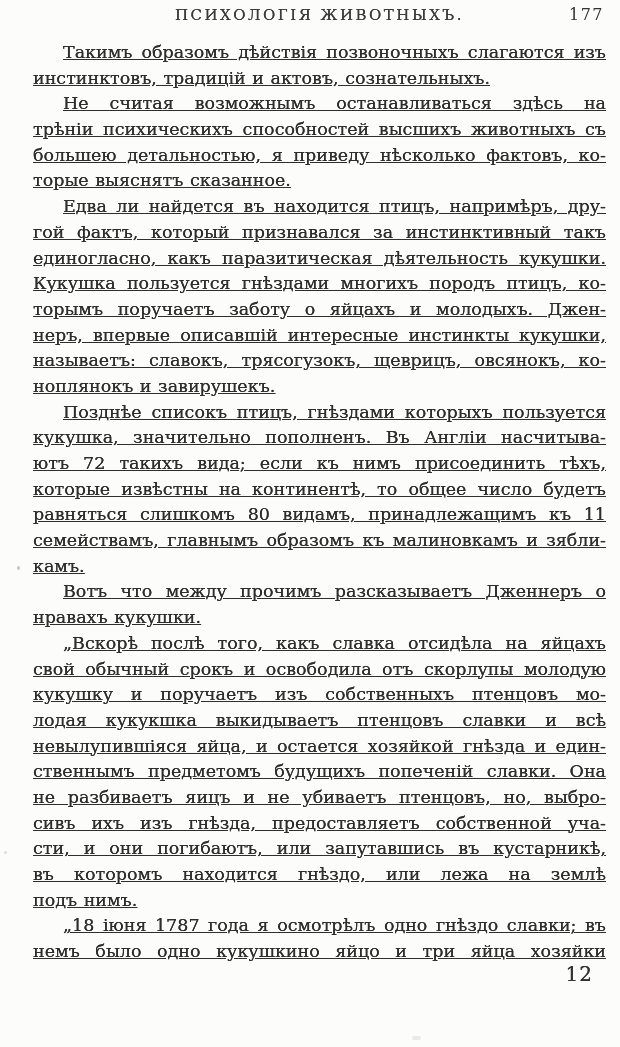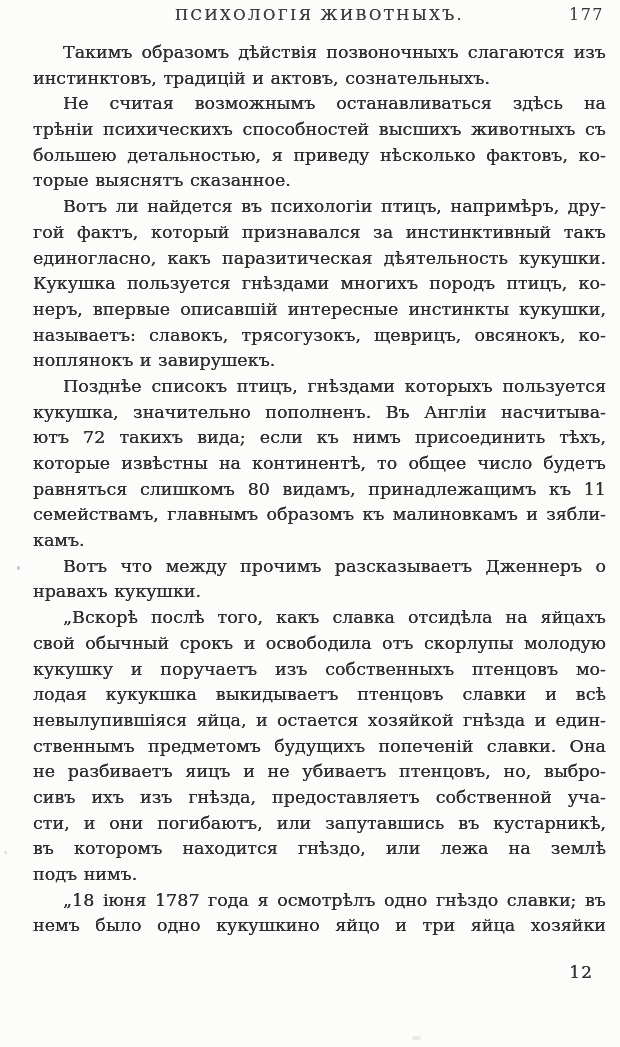--- a/index.html
+++ b/index.html
@@ -33,37 +33,38 @@
     top: -1px;
     font-size: 16px;
     letter-spacing: 1.5px;
     color: #333333;
   }
   .body {
     position: absolute;
     left: 33px;
     top: 40px;
     width: 573px;
+    text-decoration: underline;
   }
   .line {
     font-size: 17.5px;
     line-height: 25.7px;
     height: 25.7px;
     overflow: hidden;
     text-align: justify;
     text-shadow: 0 0 0.35px currentColor;
     word-spacing: 1px;
   }
   .line.just { text-align-last: justify; }
   .line.indent { text-indent: 30px; }
   .signature {
     position: absolute;
     top: 962px;
     right: 27px;
-    font-size: 17px;
+    font-size: 20px;
     letter-spacing: 1px;
     color: #333333;
     text-shadow: 0 0 0.3px currentColor;
   }
   .speck { position: absolute; border-radius: 50%; }
   .speck-1 { left: 17px; top: 566px; width: 3px; height: 4px; background: #9a9aa2; opacity: .55; }
   .speck-2 { left: 4px;  top: 851px; width: 3px; height: 3px; background: #b0b0b0; opacity: .4; }
   .speck-3 { left: 412px; top: 1036px; width: 9px; height: 4px; background: #c9c9c9; opacity: .35; border-radius: 2px; }
 </style>
 </head>
@@ -75,24 +76,25 @@
     <span class="page-number">177</span>
   </div>
 
   <div class="body">
       <div class="line indent just">Такимъ образомъ дѣйствія позвоночныхъ слагаются изъ</div>
       <div class="line">инстинктовъ, традицій и актовъ, сознательныхъ.</div>
       <div class="line indent just">Не считая возможнымъ останавливаться здѣсь на разсмо-</div>
       <div class="line just">трѣніи психическихъ способностей высшихъ животныхъ съ</div>
       <div class="line just">большею детальностью, я приведу нѣсколько фактовъ, ко-</div>
       <div class="line">торые выяснятъ сказанное.</div>
-      <div class="line indent just">Вотъ ли найдется въ психологіи птицъ, напримѣръ, дру-</div>
+      <div class="line indent just">Едва ли найдется въ находится птицъ, напримѣръ, дру-</div>
       <div class="line just">гой фактъ, который признавался за инстинктивный такъ</div>
       <div class="line just">единогласно, какъ паразитическая дѣятельность кукушки.</div>
       <div class="line just">Кукушка пользуется гнѣздами многихъ породъ птицъ, ко-</div>
+      <div class="line just">торымъ поручаетъ заботу о яйцахъ и молодыхъ. Джен-</div>
       <div class="line just">неръ, впервые описавшій интересные инстинкты кукушки,</div>
       <div class="line just">называетъ: славокъ, трясогузокъ, щеврицъ, овсянокъ, ко-</div>
       <div class="line">ноплянокъ и завирушекъ.</div>
       <div class="line indent just">Позднѣе списокъ птицъ, гнѣздами которыхъ пользуется</div>
       <div class="line just">кукушка, значительно пополненъ. Въ Англіи насчитыва-</div>
       <div class="line just">ютъ 72 такихъ вида; если къ нимъ присоединить тѣхъ,</div>
       <div class="line just">которые извѣстны на континентѣ, то общее число будетъ</div>
       <div class="line just">равняться слишкомъ 80 видамъ, принадлежащимъ къ 11</div>
       <div class="line just">семействамъ, главнымъ образомъ къ малиновкамъ и зябли-</div>
       <div class="line">камъ.</div>

